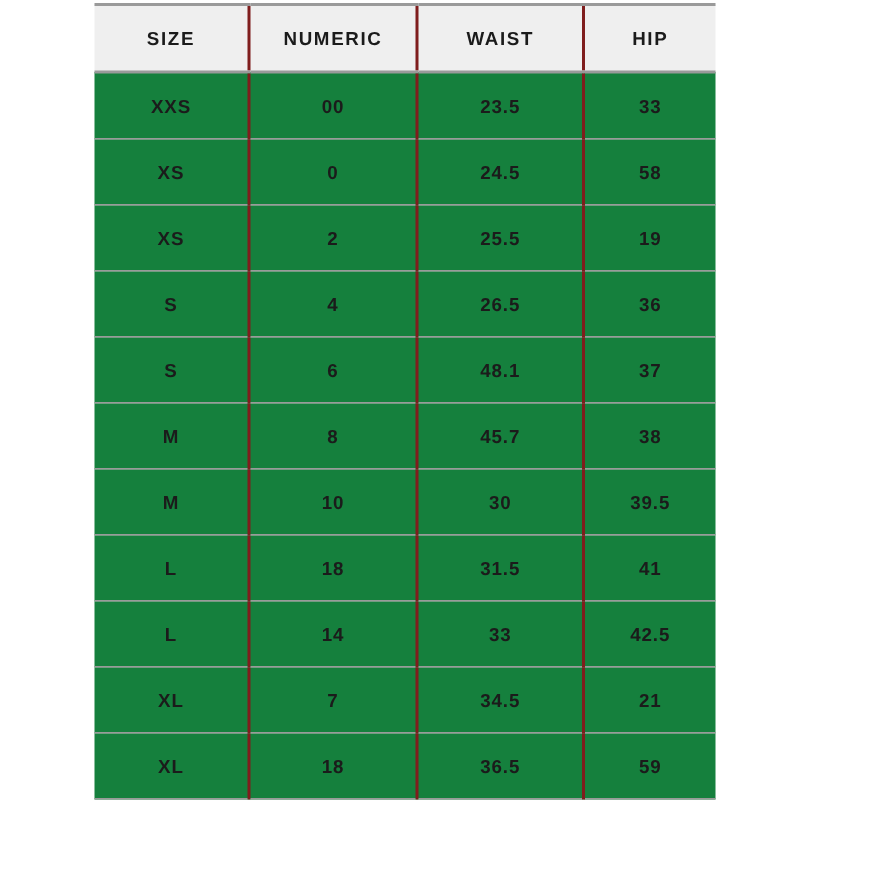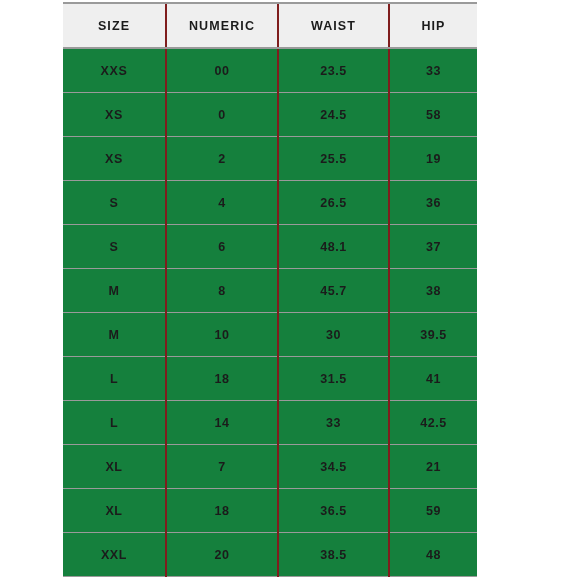--- a/index.html
+++ b/index.html
@@ -149,21 +149,15 @@
         <td>7</td>
         <td>34.5</td>
         <td>21</td>
       </tr>
       <tr>
         <td>XL</td>
         <td>18</td>
         <td>36.5</td>
         <td>59</td>
       </tr>
-      <tr>
-        <td>XXL</td>
-        <td>20</td>
-        <td>38.5</td>
-        <td>48</td>
-      </tr>
     </tbody>
   </table>
 </div>
 
 </body></html>

